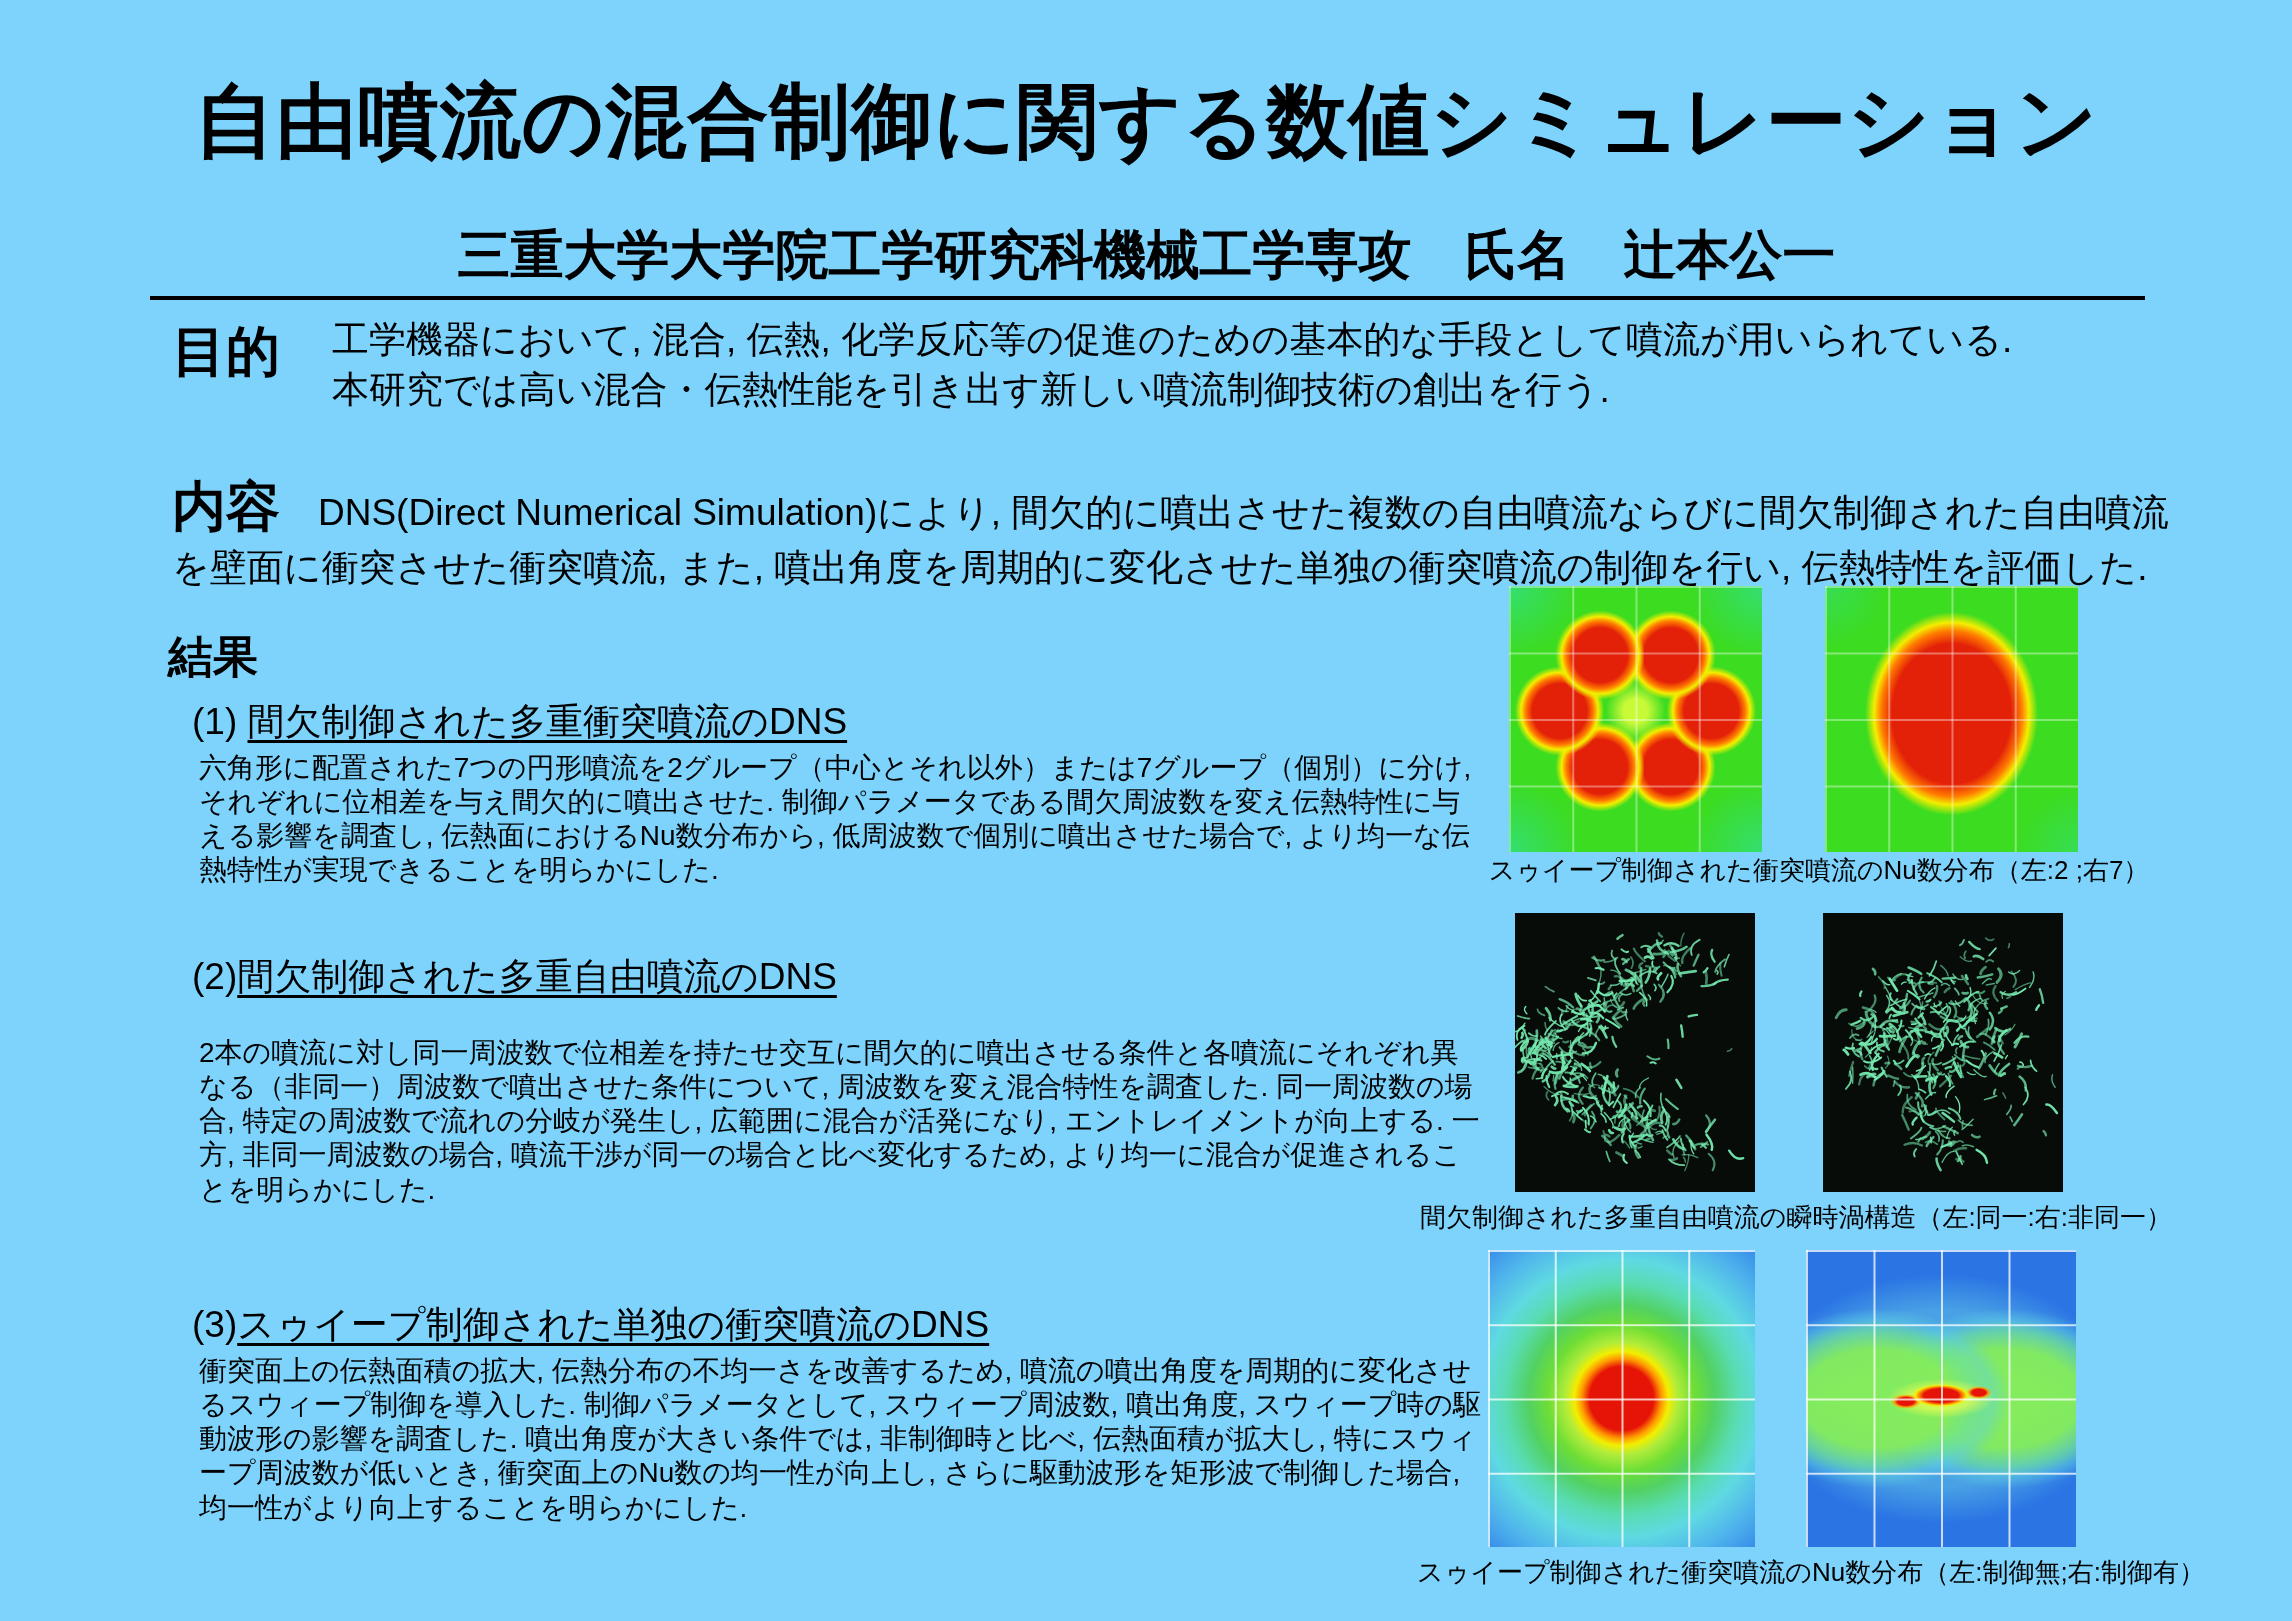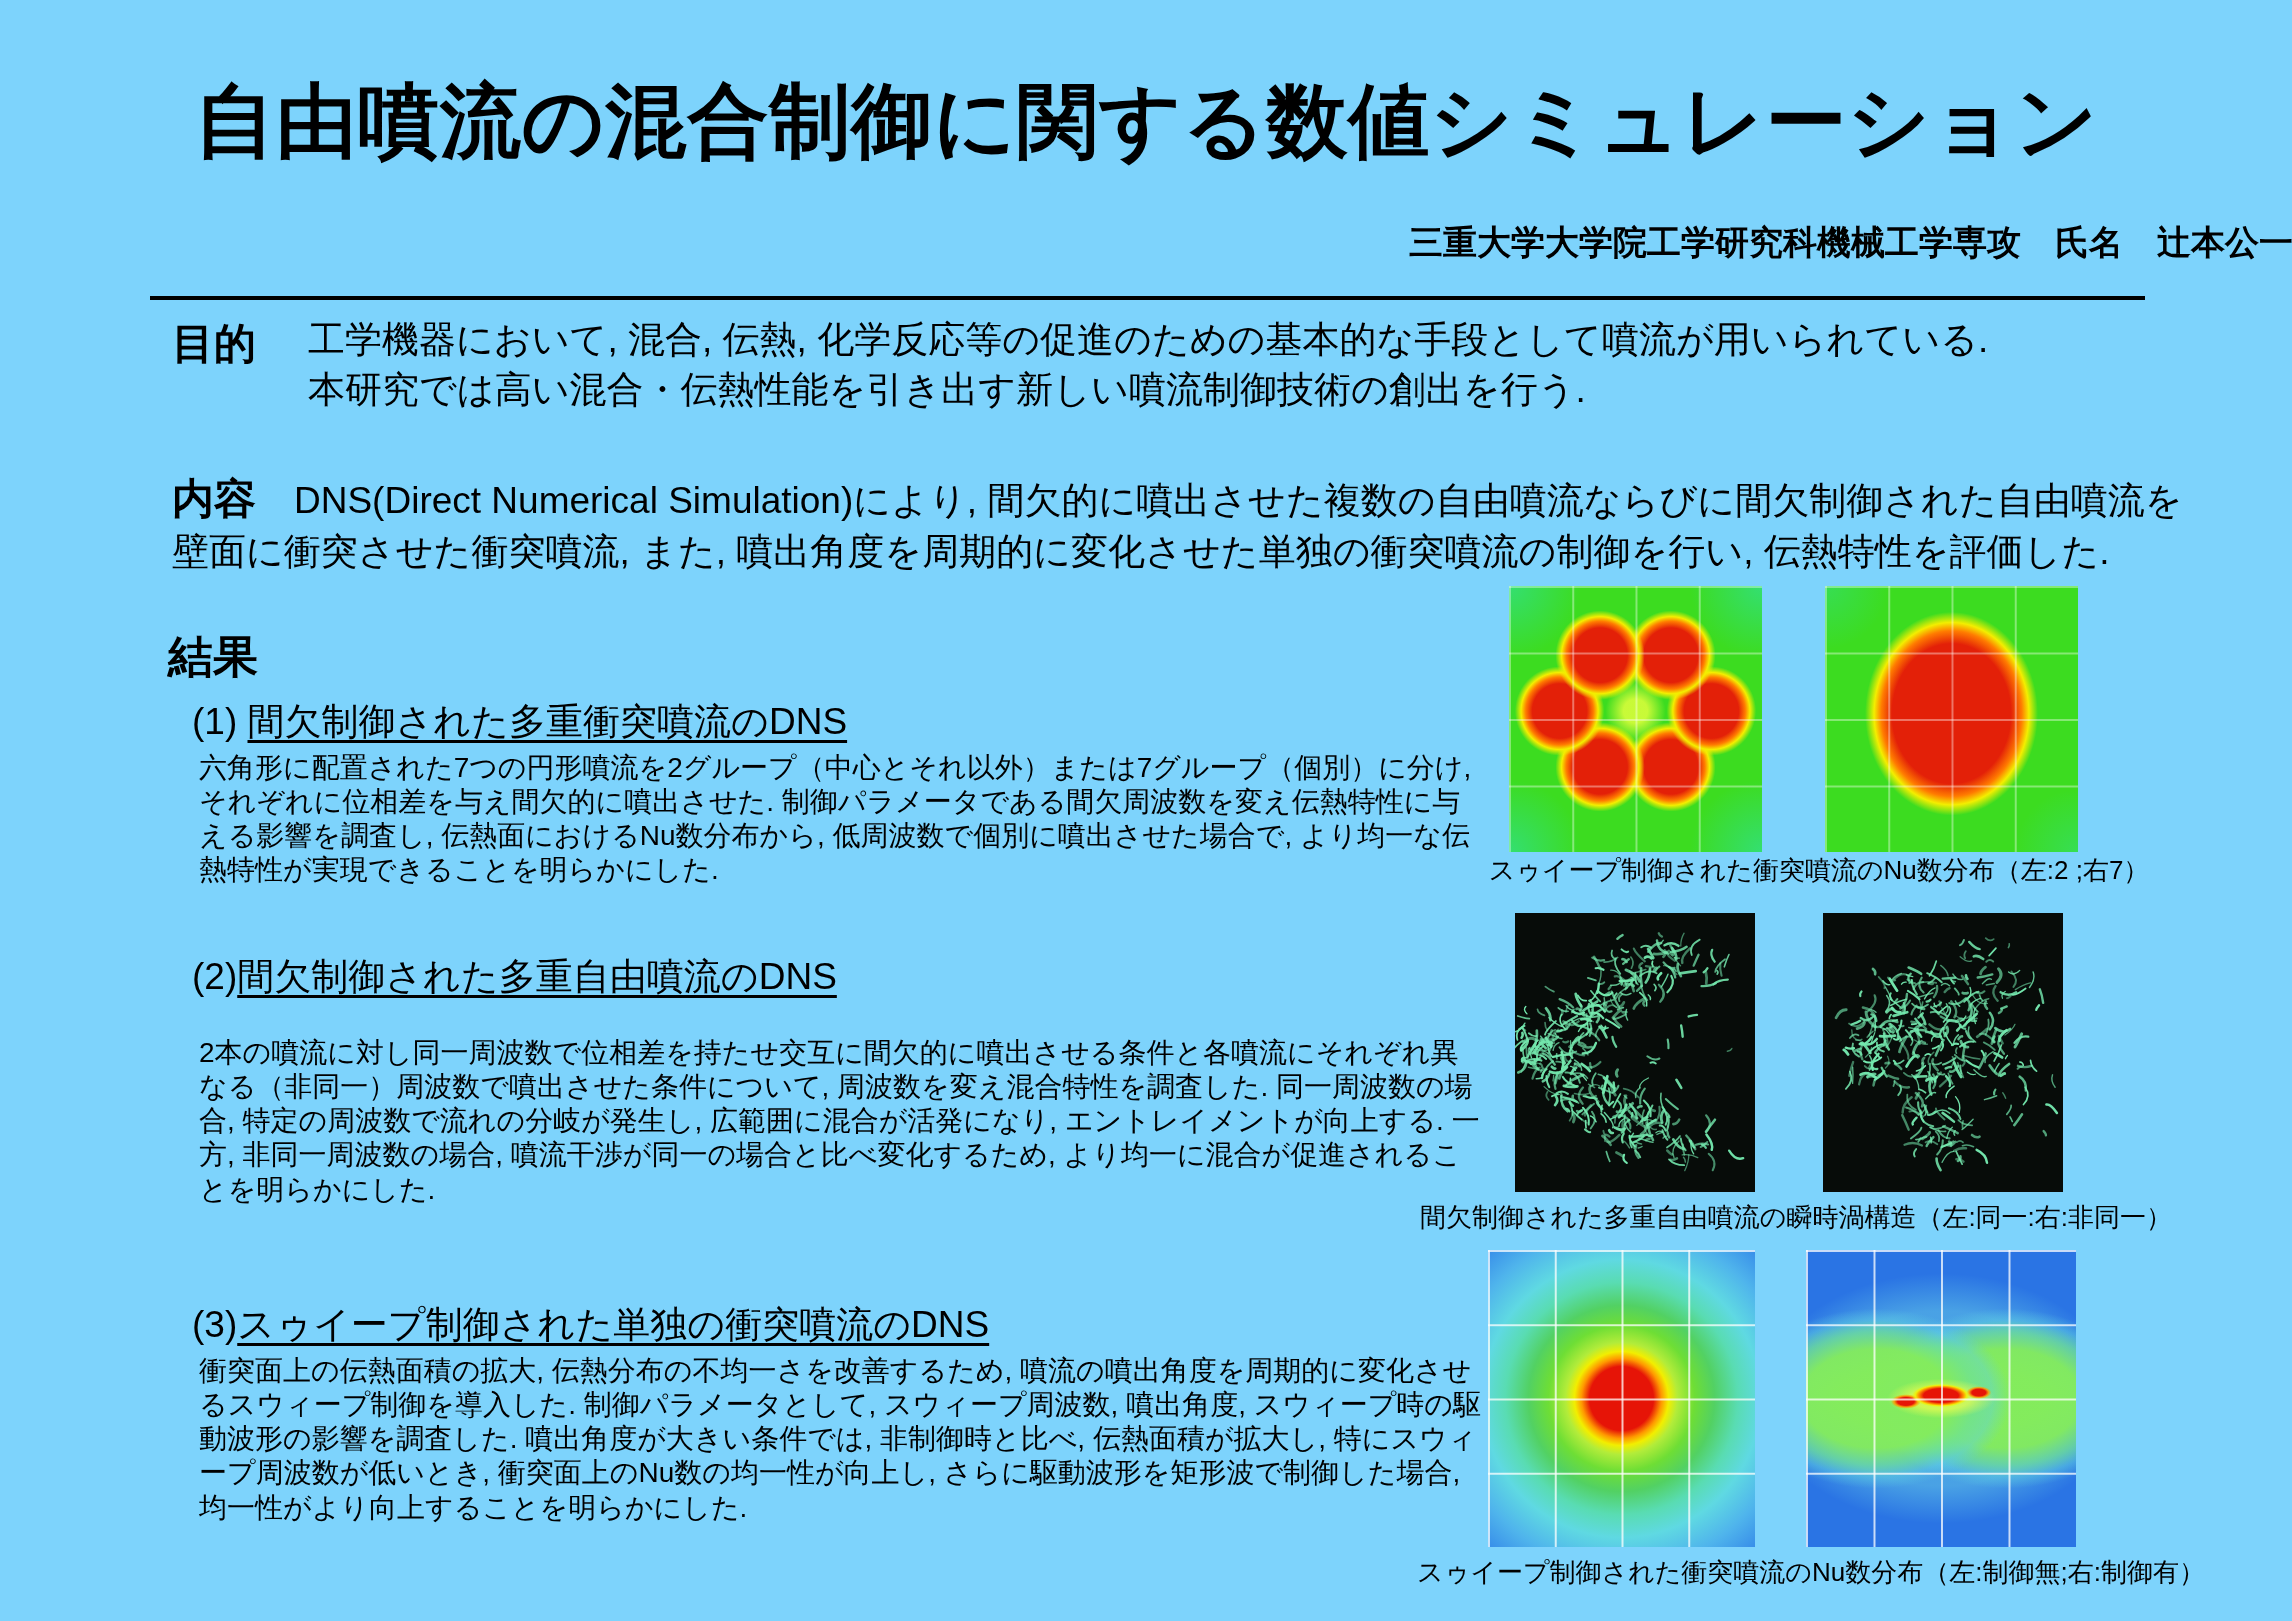--- a/index.html
+++ b/index.html
@@ -1,25 +1,25 @@
 <!DOCTYPE html>
 <html style="font-size:14.3px"><head>
 <meta charset="utf-8">
 <style>
   html,body{margin:0;padding:0;background:#ffffff;}
   body{font-family:"Liberation Sans","DejaVu Sans",sans-serif;color:#000;}
   .page{position:relative;width:2293px;height:1621px;overflow:hidden;background:#7dd3fc;}
 
   .title{position:absolute;top:68px;left:0;width:100%;text-align:center;
          font-size:81px;font-weight:bold;letter-spacing:0.9px;white-space:nowrap;}
-  .subtitle{position:absolute;top:220px;left:0;width:100%;text-align:right;
-         font-size:34px;font-weight:bold;white-space:nowrap;}
+  .subtitle{position:absolute;top:220px;left:0;width:100%;text-align:center;
+         font-size:53px;font-weight:bold;white-space:nowrap;}
   .rule{position:absolute;top:296px;left:150px;width:1995px;height:3.6px;background:#000;}
 
-  .sec-head{font-size:42px;font-weight:bold;}
+  .sec-head{font-size:54px;font-weight:bold;}
   .purpose{position:absolute;left:172px;top:315px;width:2006px;font-size:37px;line-height:1.36;}
   .purpose .sec-head{float:left;margin-right:52px;}
   .purpose-text{margin-left:120px;}
 
   .content{position:absolute;left:172px;top:471px;width:2015px;font-size:37px;line-height:1.33;}
   .content .sec-head{margin-right:38px;}
 
   .results-head{position:absolute;left:168px;top:627px;font-size:45px;font-weight:bold;}
 
   .ritem-head{position:absolute;left:192px;font-size:37px;white-space:nowrap;}

